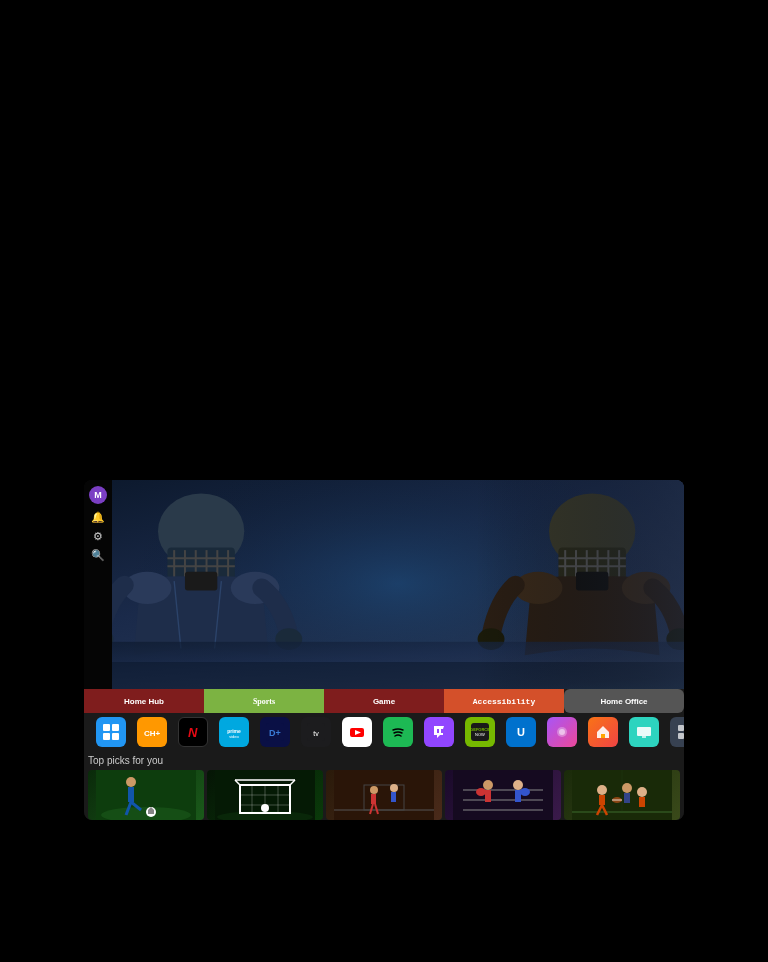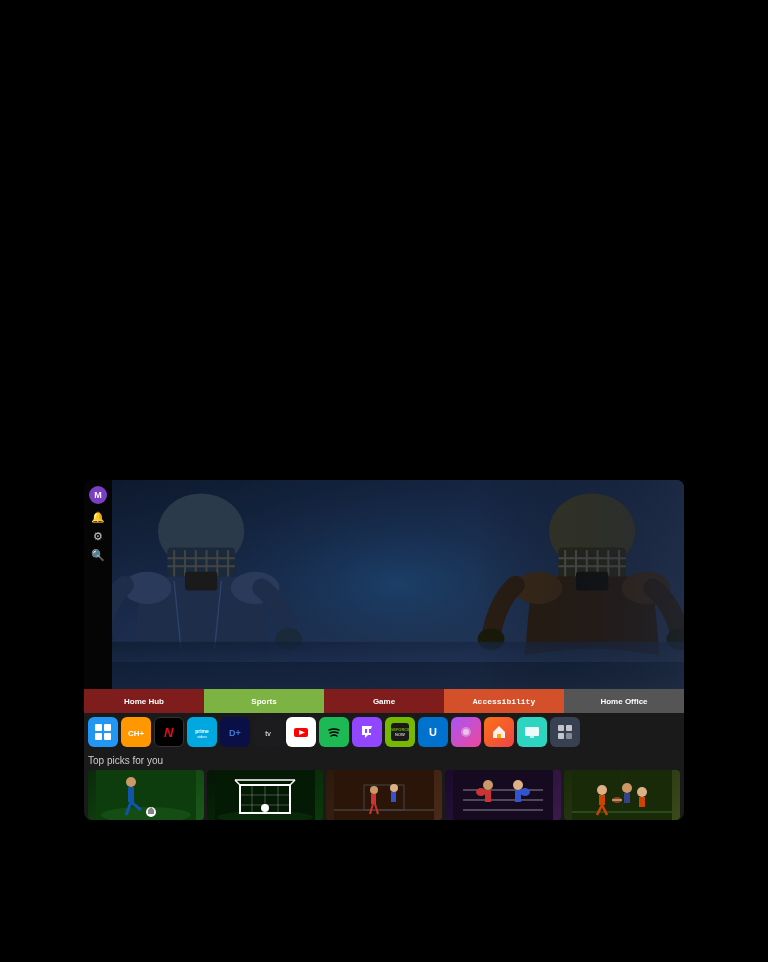--- a/index.html
+++ b/index.html
@@ -96,30 +96,30 @@
       display: flex;
       align-items: center;
       justify-content: center;
       font-size: 8px;
       font-weight: 600;
       cursor: pointer;
       color: white;
     }
 
     .nav-tab.home-hub { background: #7f1d1d; }
-    .nav-tab.sports { background: #7cb342; }
+    .nav-tab.sports { background: #7cb342; font-family: Liberation Serif, serif; }
     .nav-tab.game { background: #7f1d1d; }
     .nav-tab.accessibility { background: #d4502a; font-family: Liberation Mono, monospace; }
-    .nav-tab.home-office { background: #555; }
+    .nav-tab.home-office { background: #555; border-radius: 6px; }
 
     
     .apps-row {
       display: flex;
-      padding: 4px 4px;
-      gap: 3px;
+      padding: 4px 12px;
+      gap: 11px;
       background: #1a1a1a;
       overflow: hidden;
     }
 
     .app-icon {
       width: 30px;
       height: 30px;
       border-radius: 6px;
       overflow: hidden;
       flex-shrink: 0;

